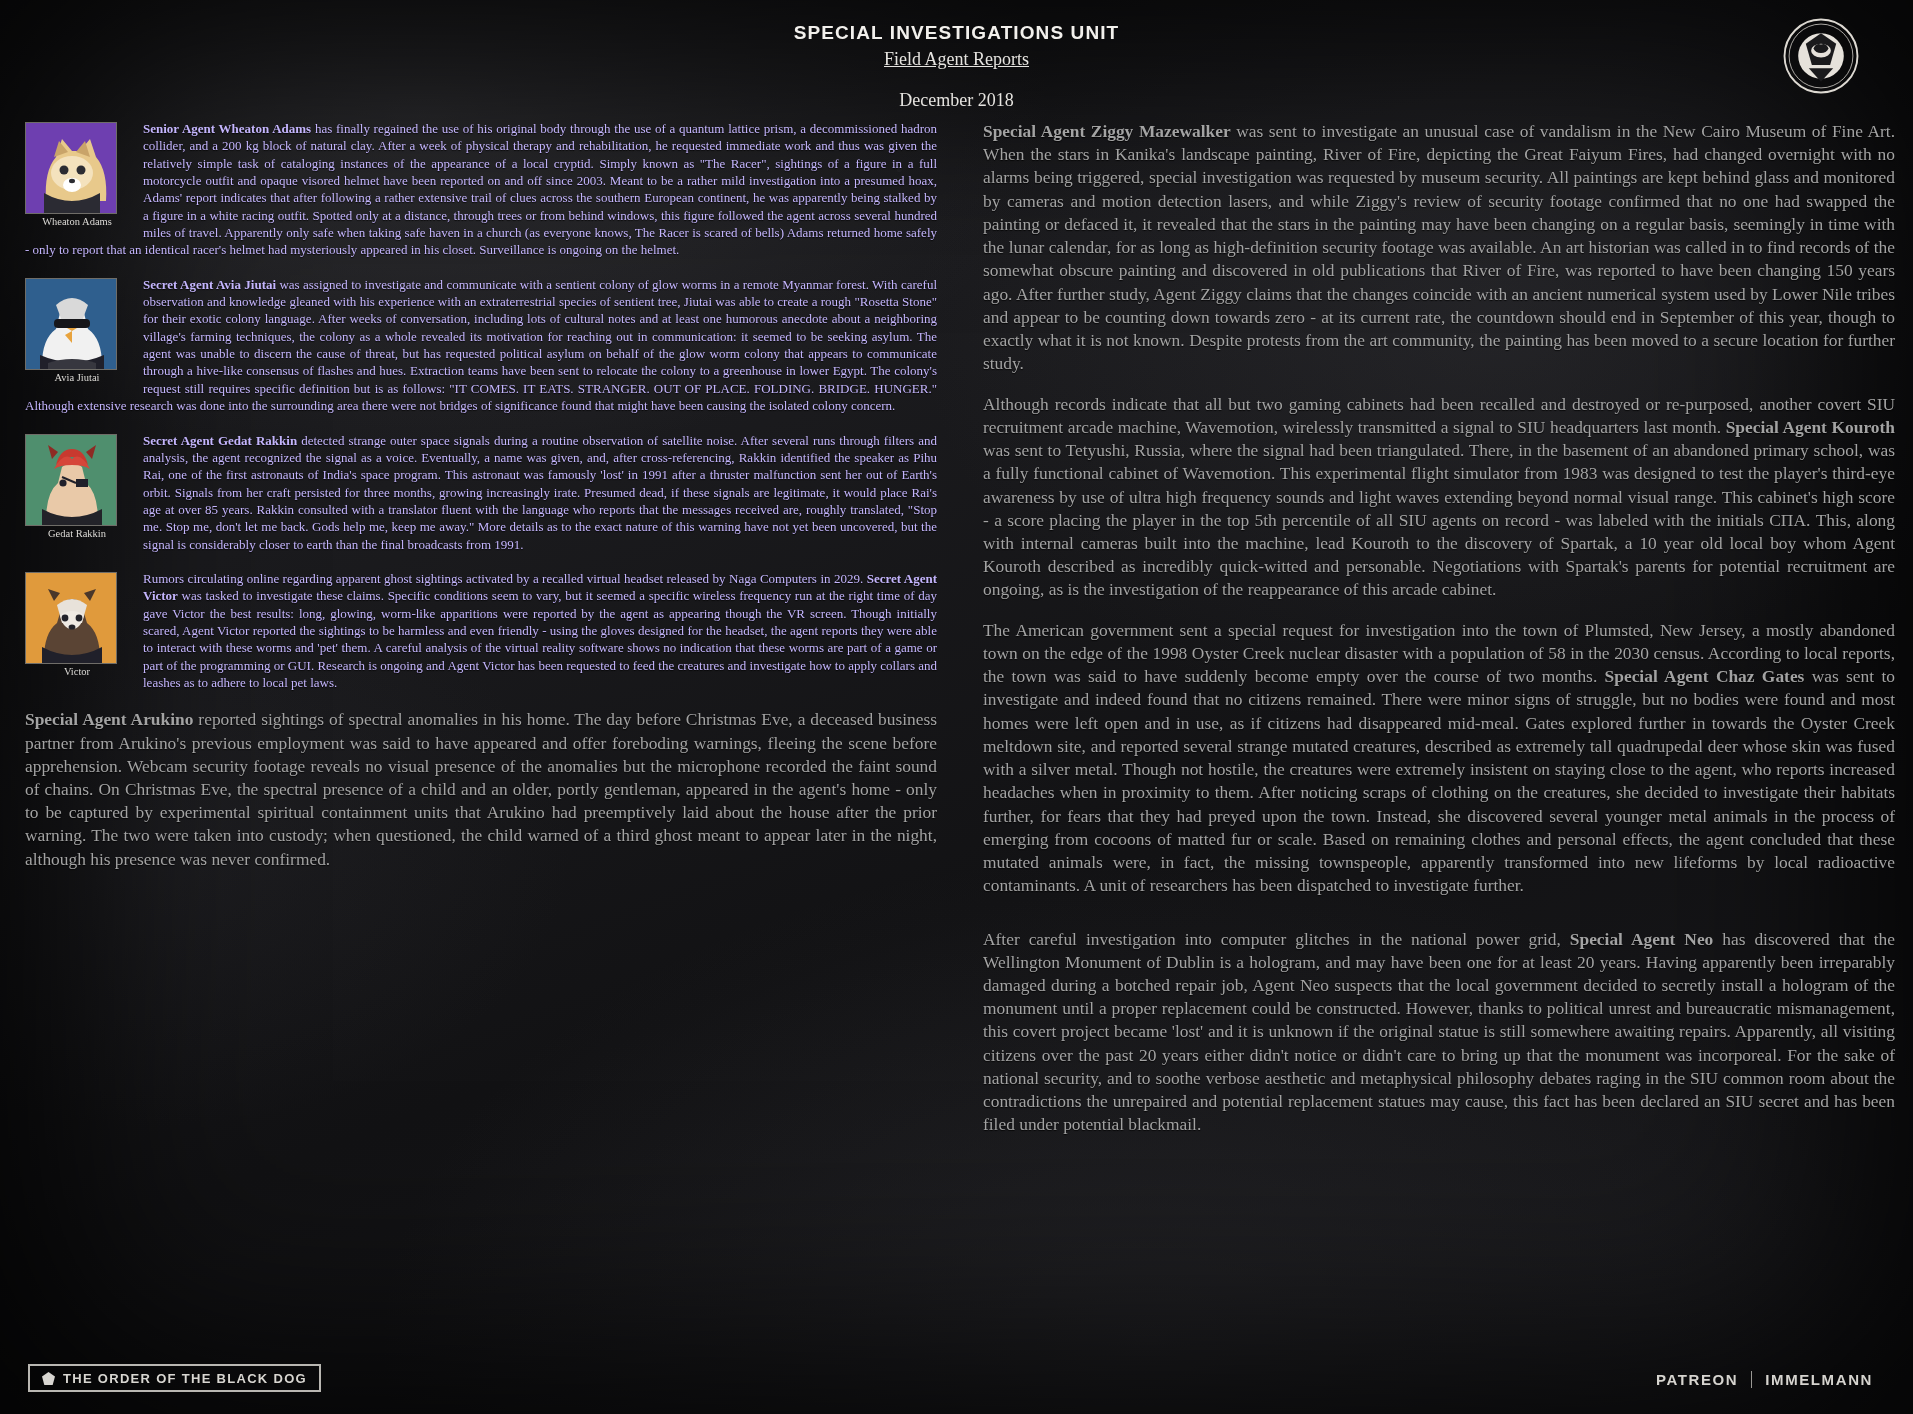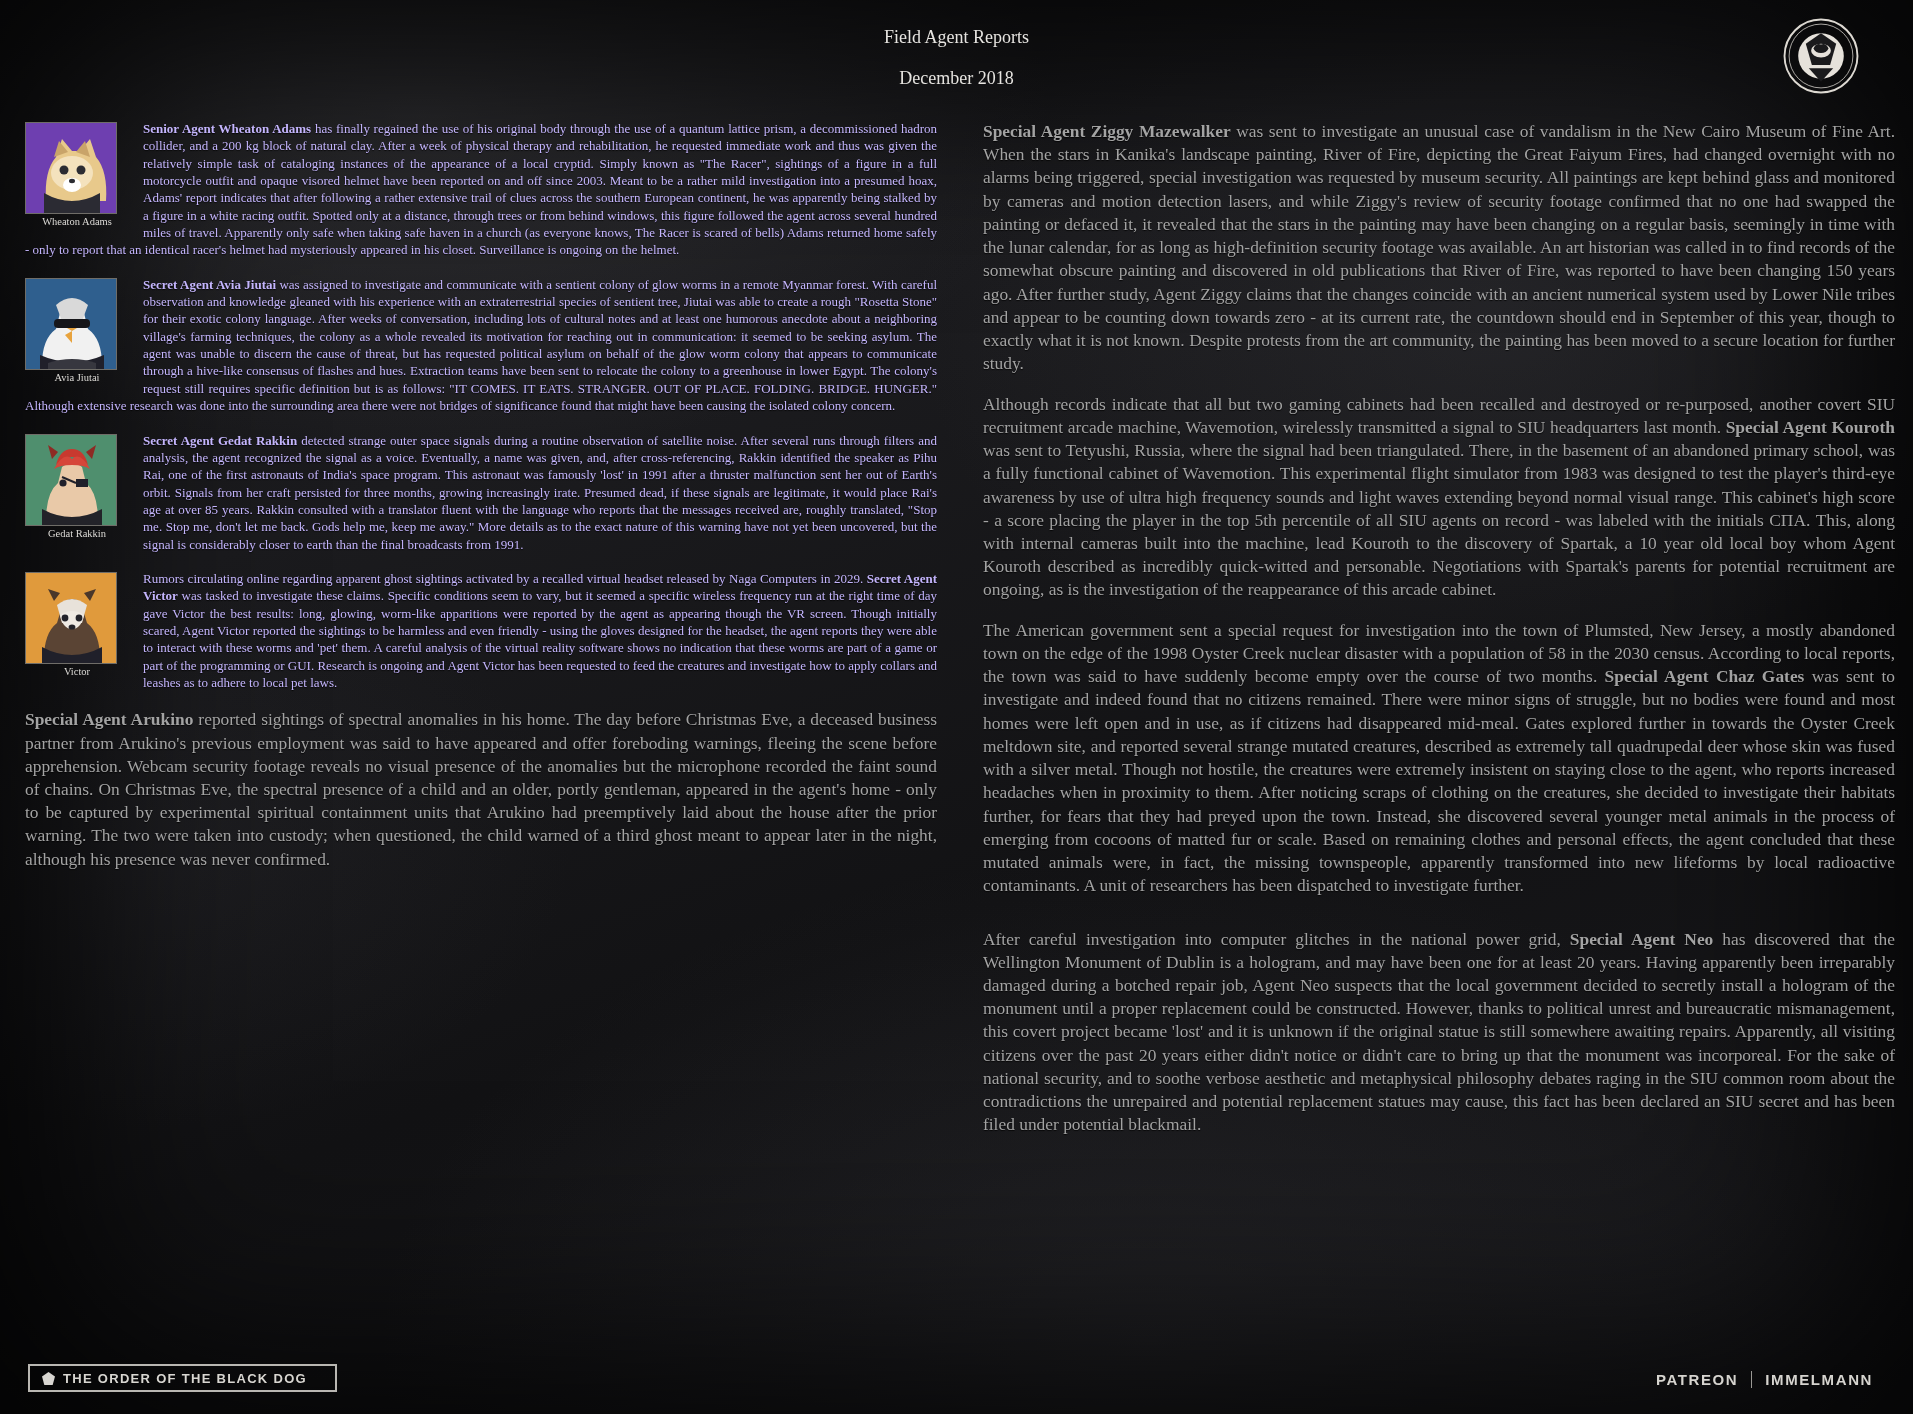--- a/index.html
+++ b/index.html
@@ -57,20 +57,21 @@
     font-family: "Liberation Sans", sans-serif;
     font-weight: bold;
     font-size: 19px;
     letter-spacing: 1.1px;
     color: #f2f0ec;
   }
   .header .subtitle {
     font-size: 18px;
     margin-top: 5px;
     color: #e6e4e0;
+    text-decoration: underline;
   }
   .header .date {
     font-size: 18px;
     margin-top: 20px;
     color: #e6e4e0;
   }
 
   
   .seal {
     position: absolute;
@@ -139,21 +140,21 @@
   .footer-left {
     position: absolute;
     left: 28px;
     bottom: 22px;
     z-index: 6;
     display: flex;
     align-items: center;
   }
   .badge {
     border: 2px solid #b9b7b2;
-    padding: 5px 28px 4px 12px;
+    padding: 5px 12px 4px 12px;
     font-family: "Liberation Sans", sans-serif;
     font-weight: bold;
     font-size: 13px;
     letter-spacing: 1.3px;
     color: #d8d6d1;
     display: flex;
     align-items: center;
     gap: 8px;
   }
   .badge .dogmark {
@@ -184,20 +185,21 @@
     display: inline-block;
   }
 </style>
 </head>
 <body>
 
 <div class="bg"></div>
 <div class="vignette"></div>
 
 <div class="header">
+  <div class="title">SPECIAL INVESTIGATIONS UNIT</div>
   <div class="subtitle">Field Agent Reports</div>
   <div class="date">December 2018</div>
 </div>
 
 <div class="seal">
   <svg viewBox="0 0 100 100" width="76" height="76">
     <circle cx="50" cy="50" r="48" fill="none" stroke="#ddd9d2" stroke-width="2.5"></circle>
     <circle cx="50" cy="50" r="42" fill="none" stroke="#ddd9d2" stroke-width="1"></circle>
     <circle cx="50" cy="50" r="30" fill="#e6e2db"></circle>
     <path d="M50 20 L70 34 L62 62 L38 62 L30 34 Z" fill="#1a1a1c"></path>

